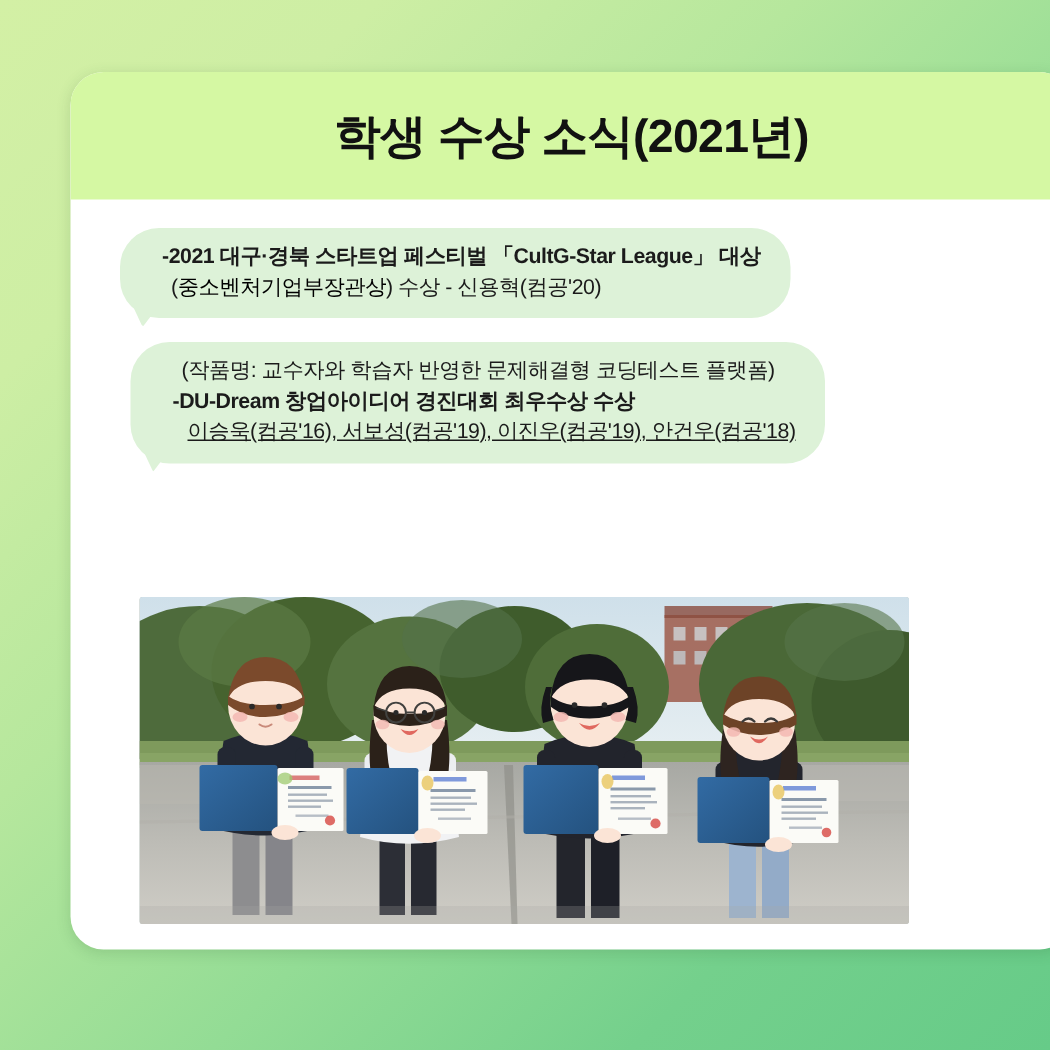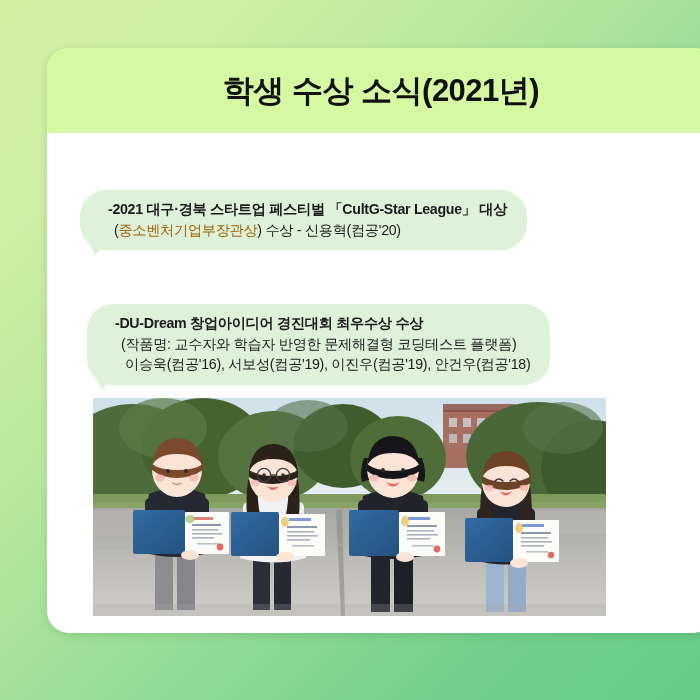--- a/index.html
+++ b/index.html
@@ -57,21 +57,20 @@
     position: relative;
     margin: 0 0 0 33px;
   }
 
   .bubble {
     display: inline-block;
     position: relative;
     background: #ddf2d8;
     border-radius: 26px;
     padding: 9px 20px 10px 28px;
-    margin-top: 38px;
   }
 
   .bubble::after {
     content: "";
     position: absolute;
     left: 9px;
     bottom: -6px;
     width: 16px;
     height: 13px;
     background: #ddf2d8;
@@ -82,23 +81,23 @@
   .line {
     font-size: 14.2px;
     line-height: 20.5px;
     color: #1b1b1b;
     white-space: nowrap;
     letter-spacing: -0.3px;
     font-weight: 600;
   }
 
   .line.sub { padding-left: 6px; font-weight: 500; }
-  .line.names { padding-left: 10px; font-weight: 500; }
-
-  .hl { color: #a16207; }
+  .line.names { padding-left: 10px; font-weight: 500; text-decoration: underline; }
+
+  .hl { color: #000000; }
 
   #bubble-1-wrap { margin-top: 19px; }
   #bubble-2-wrap { margin-top: 16px; margin-left: 40px; }
   #bubble-3-wrap { margin-top: 16px; margin-left: 33px; }
 
   
   #photo {
     position: absolute;
     left: 46px;
     top: 350px;
@@ -122,22 +121,22 @@
 
   <div class="bubble-wrap" id="bubble-1-wrap">
     <div class="bubble">
       <div class="line">-2021 대구·경북 스타트업 페스티벌 「CultG-Star League」 대상</div>
       <div class="line sub"><span>(</span><span class="hl">중소벤처기업부장관상</span><span>) 수상 - 신용혁(컴공'20)</span></div>
     </div>
   </div>
 
   <div class="bubble-wrap" id="bubble-2-wrap">
     <div class="bubble">
+      <div class="line sub">(작품명: 교수자와 학습자 반영한 문제해결형 코딩테스트 플랫폼)</div>
       <div class="line">-DU-Dream 창업아이디어 경진대회 최우수상 수상</div>
-      <div class="line sub">(작품명: 교수자와 학습자 반영한 문제해결형 코딩테스트 플랫폼)</div>
       <div class="line names">이승욱(컴공'16), 서보성(컴공'19), 이진우(컴공'19), 안건우(컴공'18)</div>
     </div>
   </div>
 
 
   <div id="photo">
     <svg class="ph-svg" viewBox="0 0 513 218" preserveAspectRatio="none">
       <defs>
         <linearGradient id="skyG" x1="0" y1="0" x2="0" y2="1">
           <stop offset="0" stop-color="#cfe0ea"></stop>

